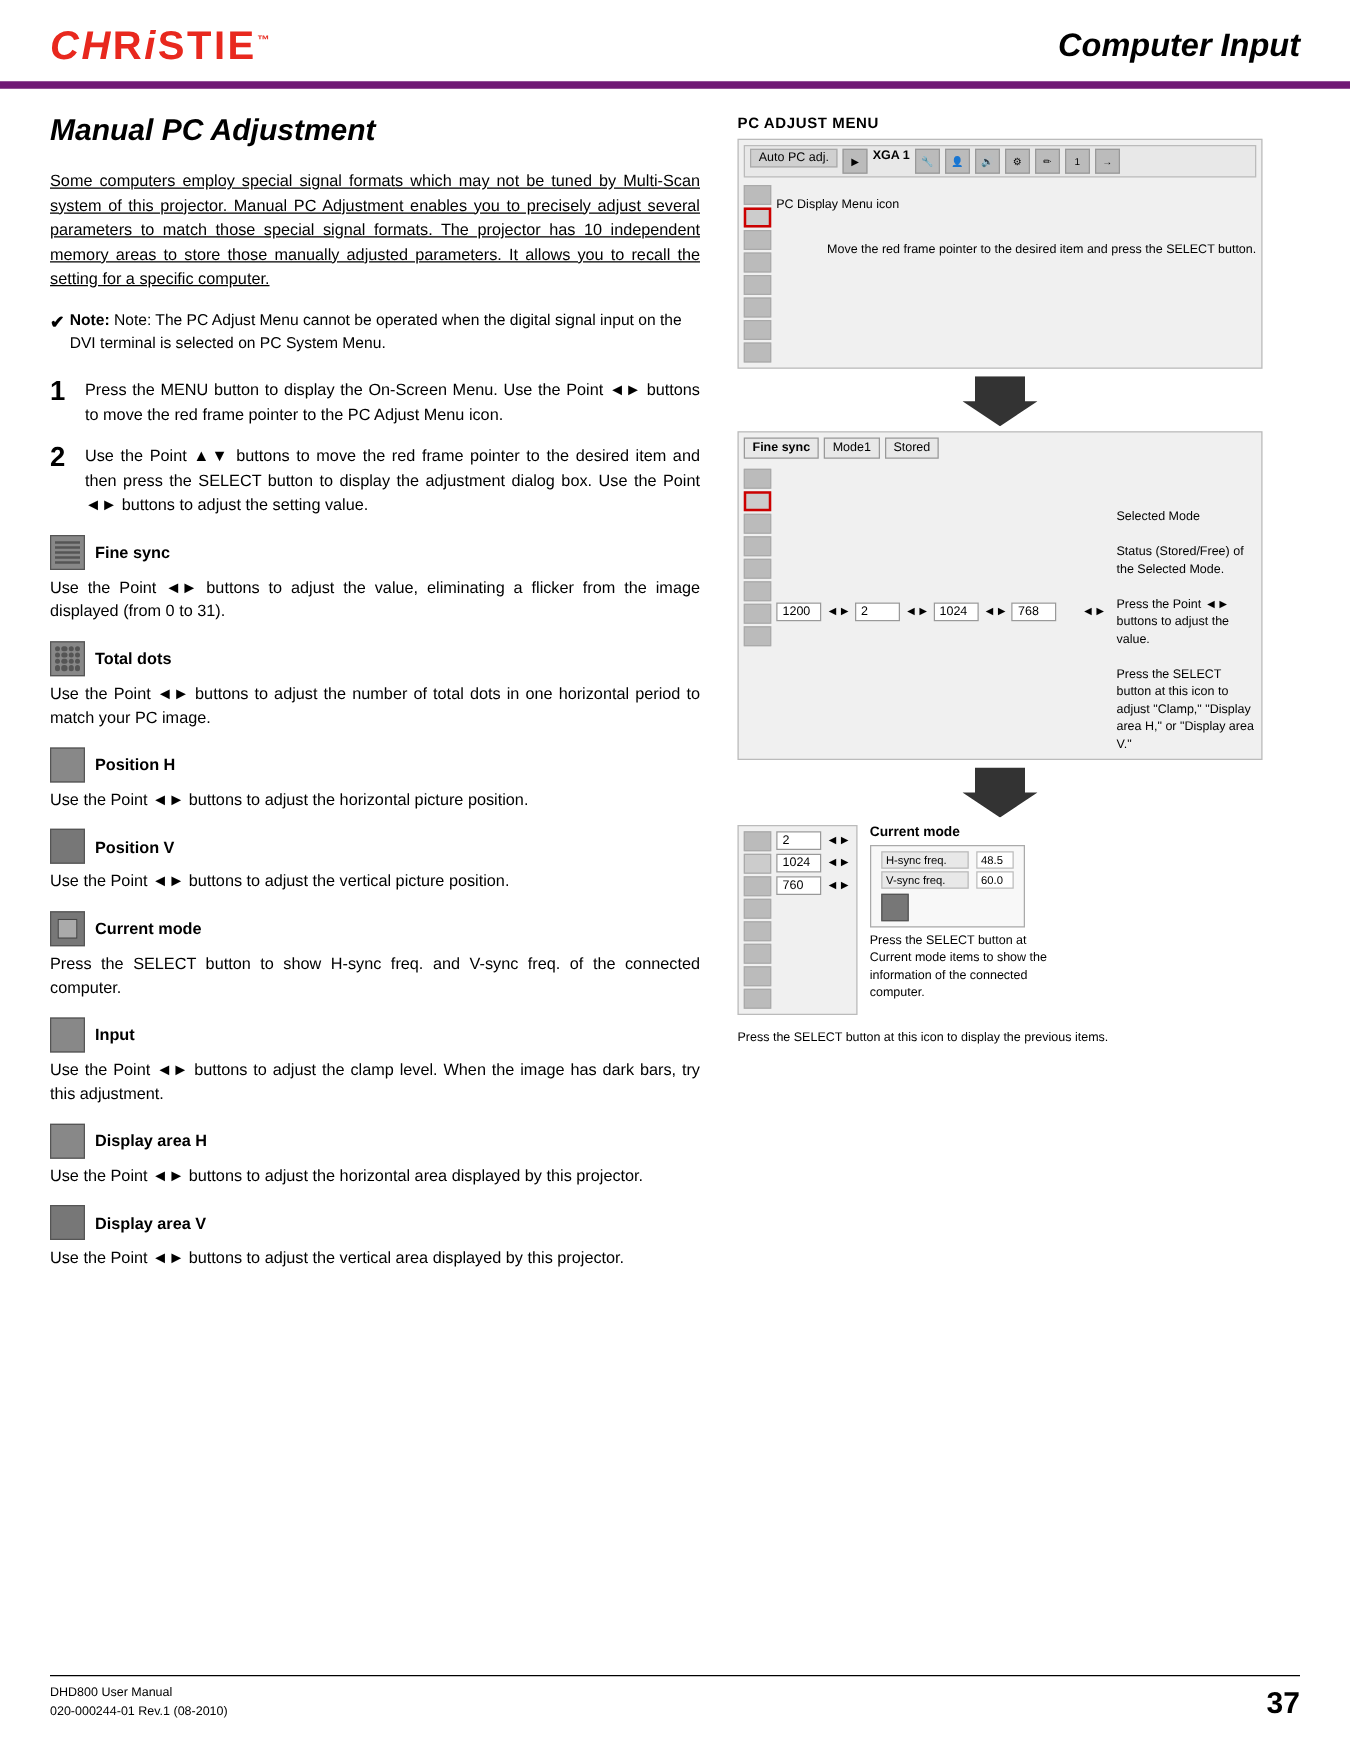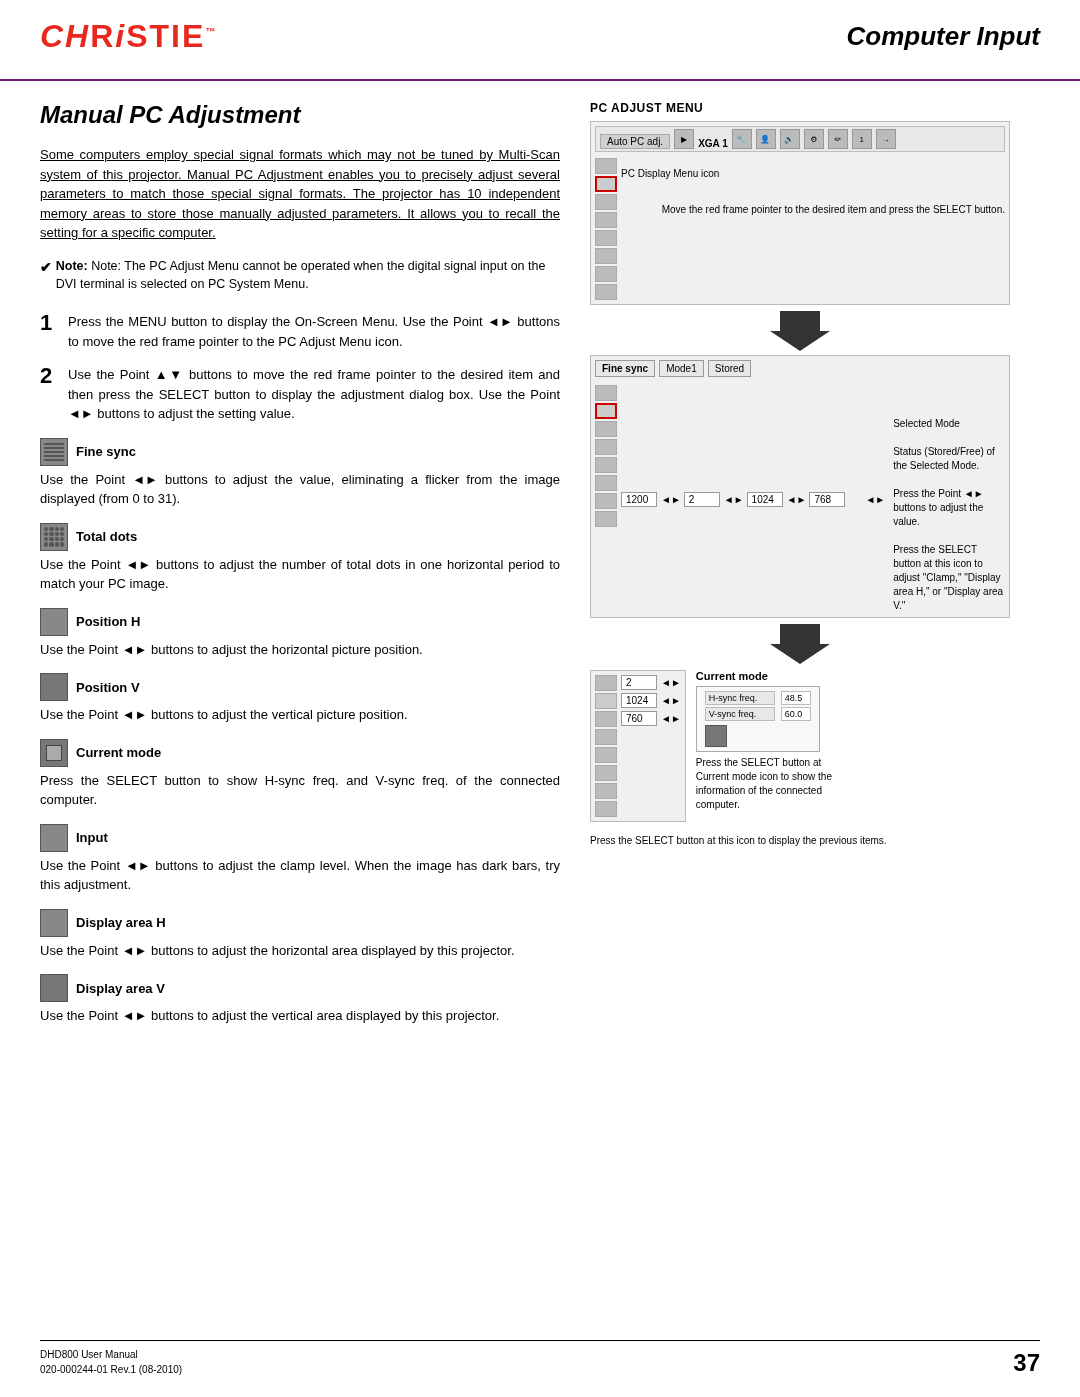--- a/index.html
+++ b/index.html
@@ -11,22 +11,22 @@
       width: 1080px;
       min-height: 1397px;
       position: relative;
     }
 
     
     .header {
       display: flex;
       align-items: center;
       justify-content: space-between;
-      padding: 18px 40px 24px 40px;
-      border-bottom: 2px solid #701a75;
+      padding: 18px 40px 10px 40px;
+      border-bottom: 6px solid #701a75;
     }
     .logo-text {
       font-size: 32px;
       font-weight: 900;
       font-style: italic;
       color: #e8281e;
       letter-spacing: 2px;
       font-family: Arial Black, Arial, sans-serif;
     }
     .logo-tm {
@@ -137,21 +137,21 @@
       font-weight: bold;
       margin-bottom: 6px;
       letter-spacing: 0.5px;
     }
 
     
     .menu-bar {
       background: #e8e8e8;
       border: 1px solid #bbb;
       display: flex;
-      align-items: flex-end;
+      align-items: flex-start;
       gap: 4px;
       padding: 2px 4px;
       font-size: 11px;
       margin-bottom: 6px;
     }
     .menu-btn {
       background: #d0d0d0;
       border: 1px solid #aaa;
       padding: 1px 6px;
       font-size: 10px;
@@ -563,21 +563,21 @@
             <span class="current-mode-val">48.5</span>
           </div>
           <div class="current-mode-row">
             <span class="current-mode-label">V-sync freq.</span>
             <span class="current-mode-val">60.0</span>
           </div>
           <div style="margin-top:4px;">
             <div style="width:22px;height:22px;background:#777;border:1px solid #555;"></div>
           </div>
         </div>
-        <div style="font-size:10px;line-height:1.4;margin-top:4px;max-width:150px;">Press the SELECT button at Current mode icon to show the information of the connected computer.</div>
+        <div style="font-size:10px;line-height:1.4;margin-top:4px;max-width:150px;">Press the SELECT button at Current mode items to show the information of the connected computer.</div>
       </div>
     </div>
 
     <div style="font-size:10px;margin-top:8px;line-height:1.4;">Press the SELECT button at this icon to display the previous items.</div>
 
   </div>
 
 </div>
 
 <div class="footer">

